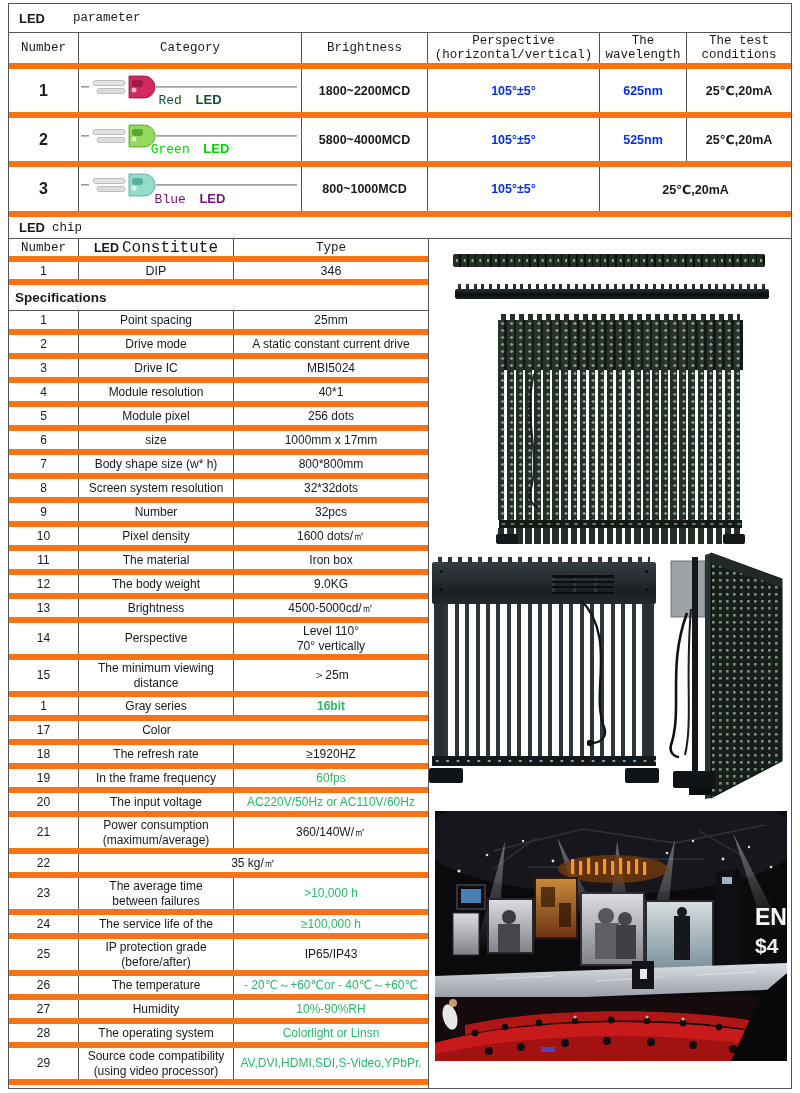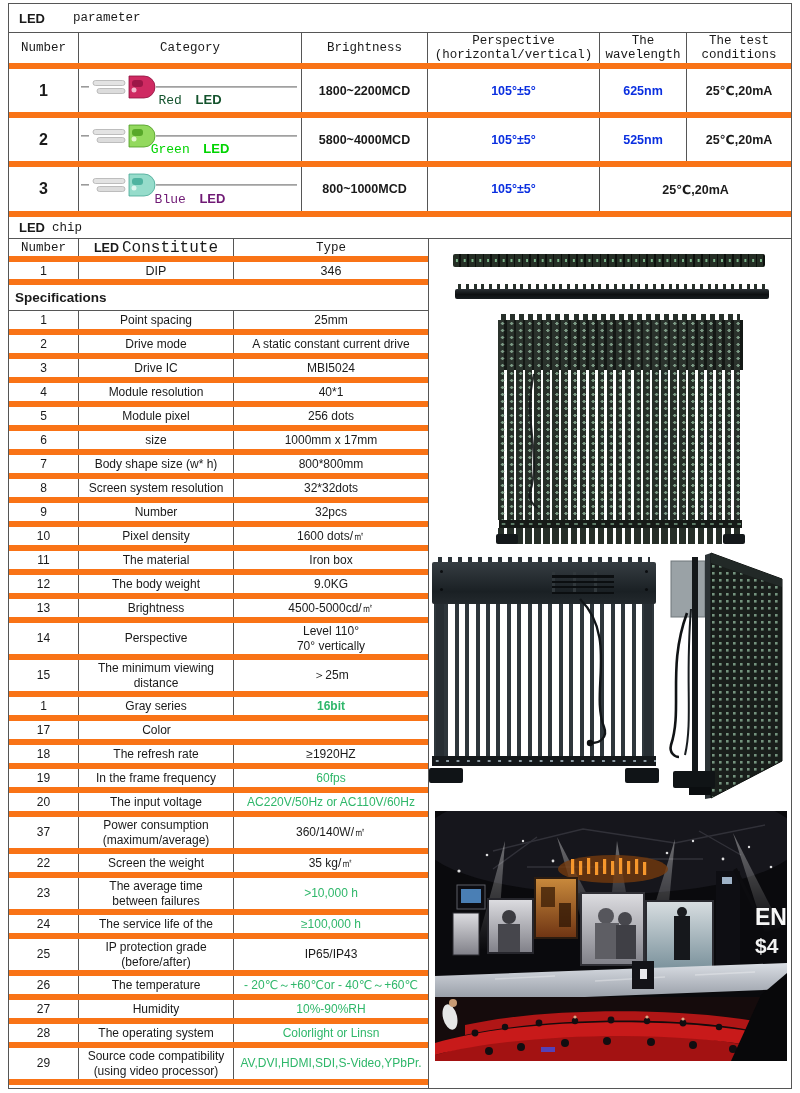--- a/index.html
+++ b/index.html
@@ -322,27 +322,26 @@
               <div class="cell q0">19</div>
               <div class="cell q1">In the frame frequency</div>
               <div class="cell q2 green">60fps</div>
             </div>
           <div class="row srow">
               <div class="cell q0">20</div>
               <div class="cell q1">The input voltage</div>
               <div class="cell q2 green">AC220V/50Hz or AC110V/60Hz</div>
             </div>
           <div class="row srow d">
-              <div class="cell q0">37</div>
+              <div class="cell q0">21</div>
               <div class="cell q1">Power consumption (maximum/average)</div>
               <div class="cell q2">360/140W/㎡</div>
             </div>
           <div class="row srow">
               <div class="cell q0">22</div>
-              <div class="cell q1">Screen the weight</div>
               <div class="cell q2 und">35 kg/㎡</div>
             </div>
           <div class="row srow d">
               <div class="cell q0">23</div>
               <div class="cell q1">The average time between failures</div>
               <div class="cell q2 green">&gt;10,000 h</div>
             </div>
           <div class="row srow">
               <div class="cell q0">24</div>
               <div class="cell q1">The service life of the</div>

